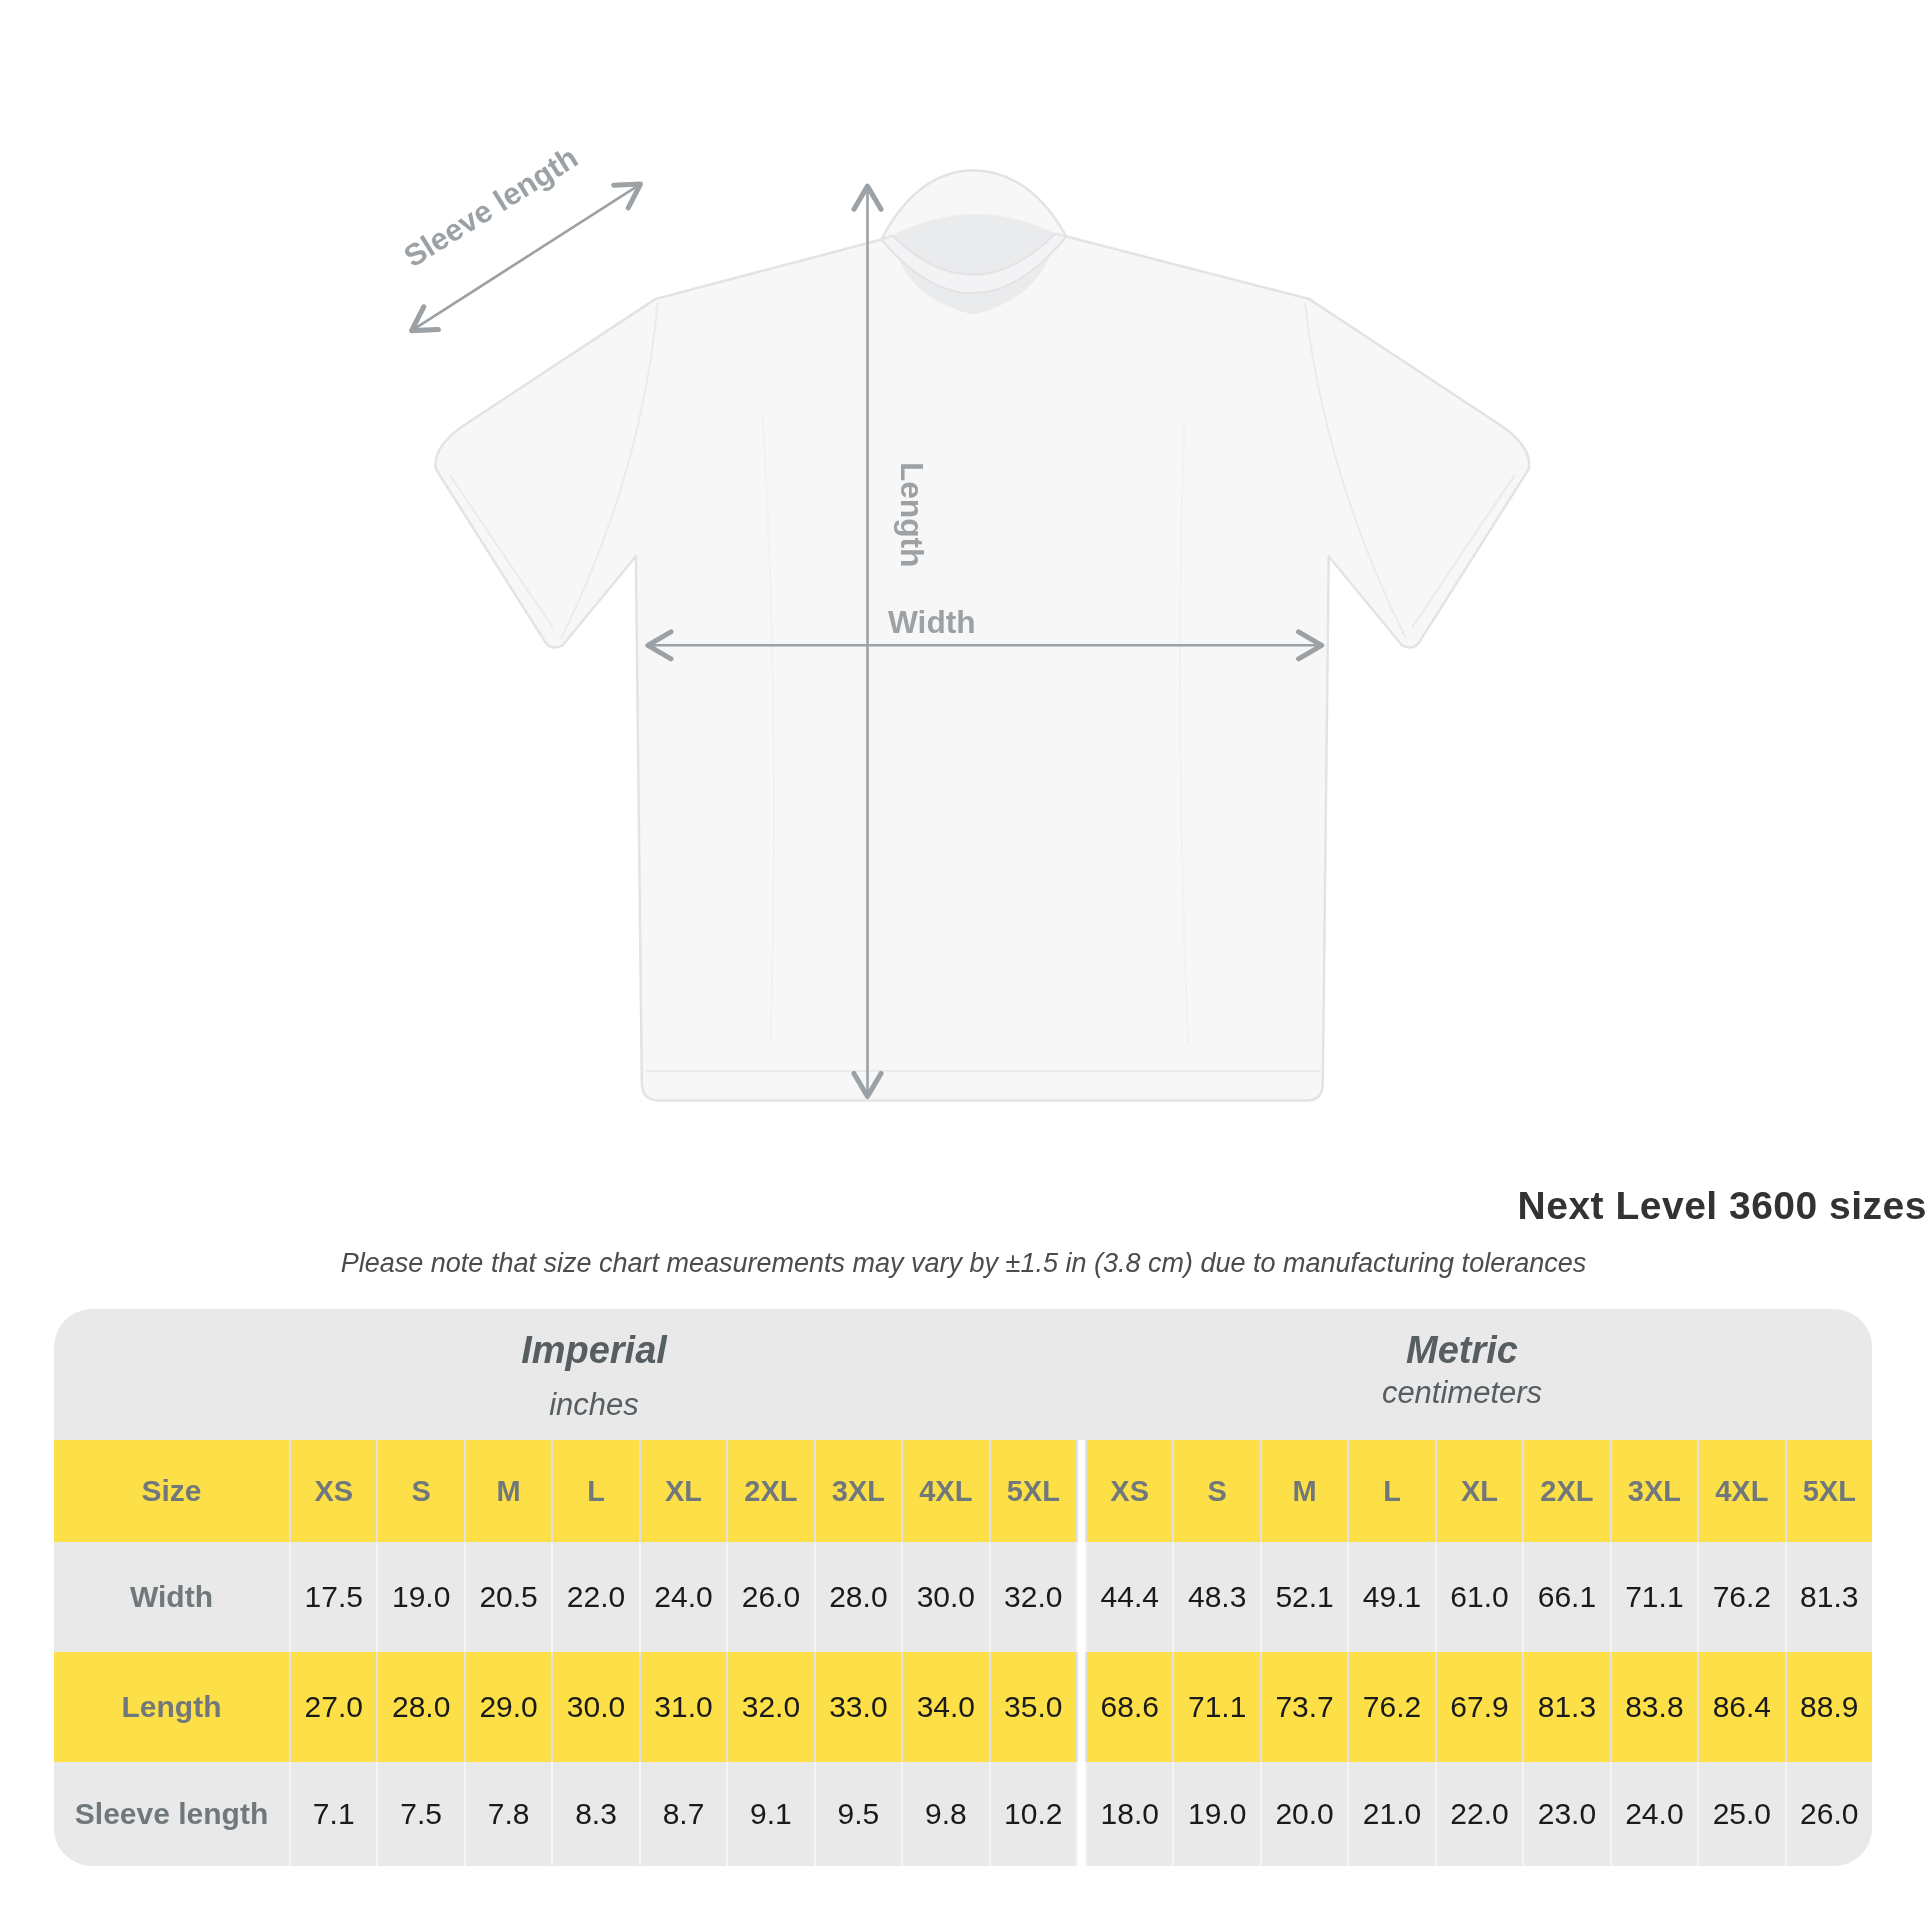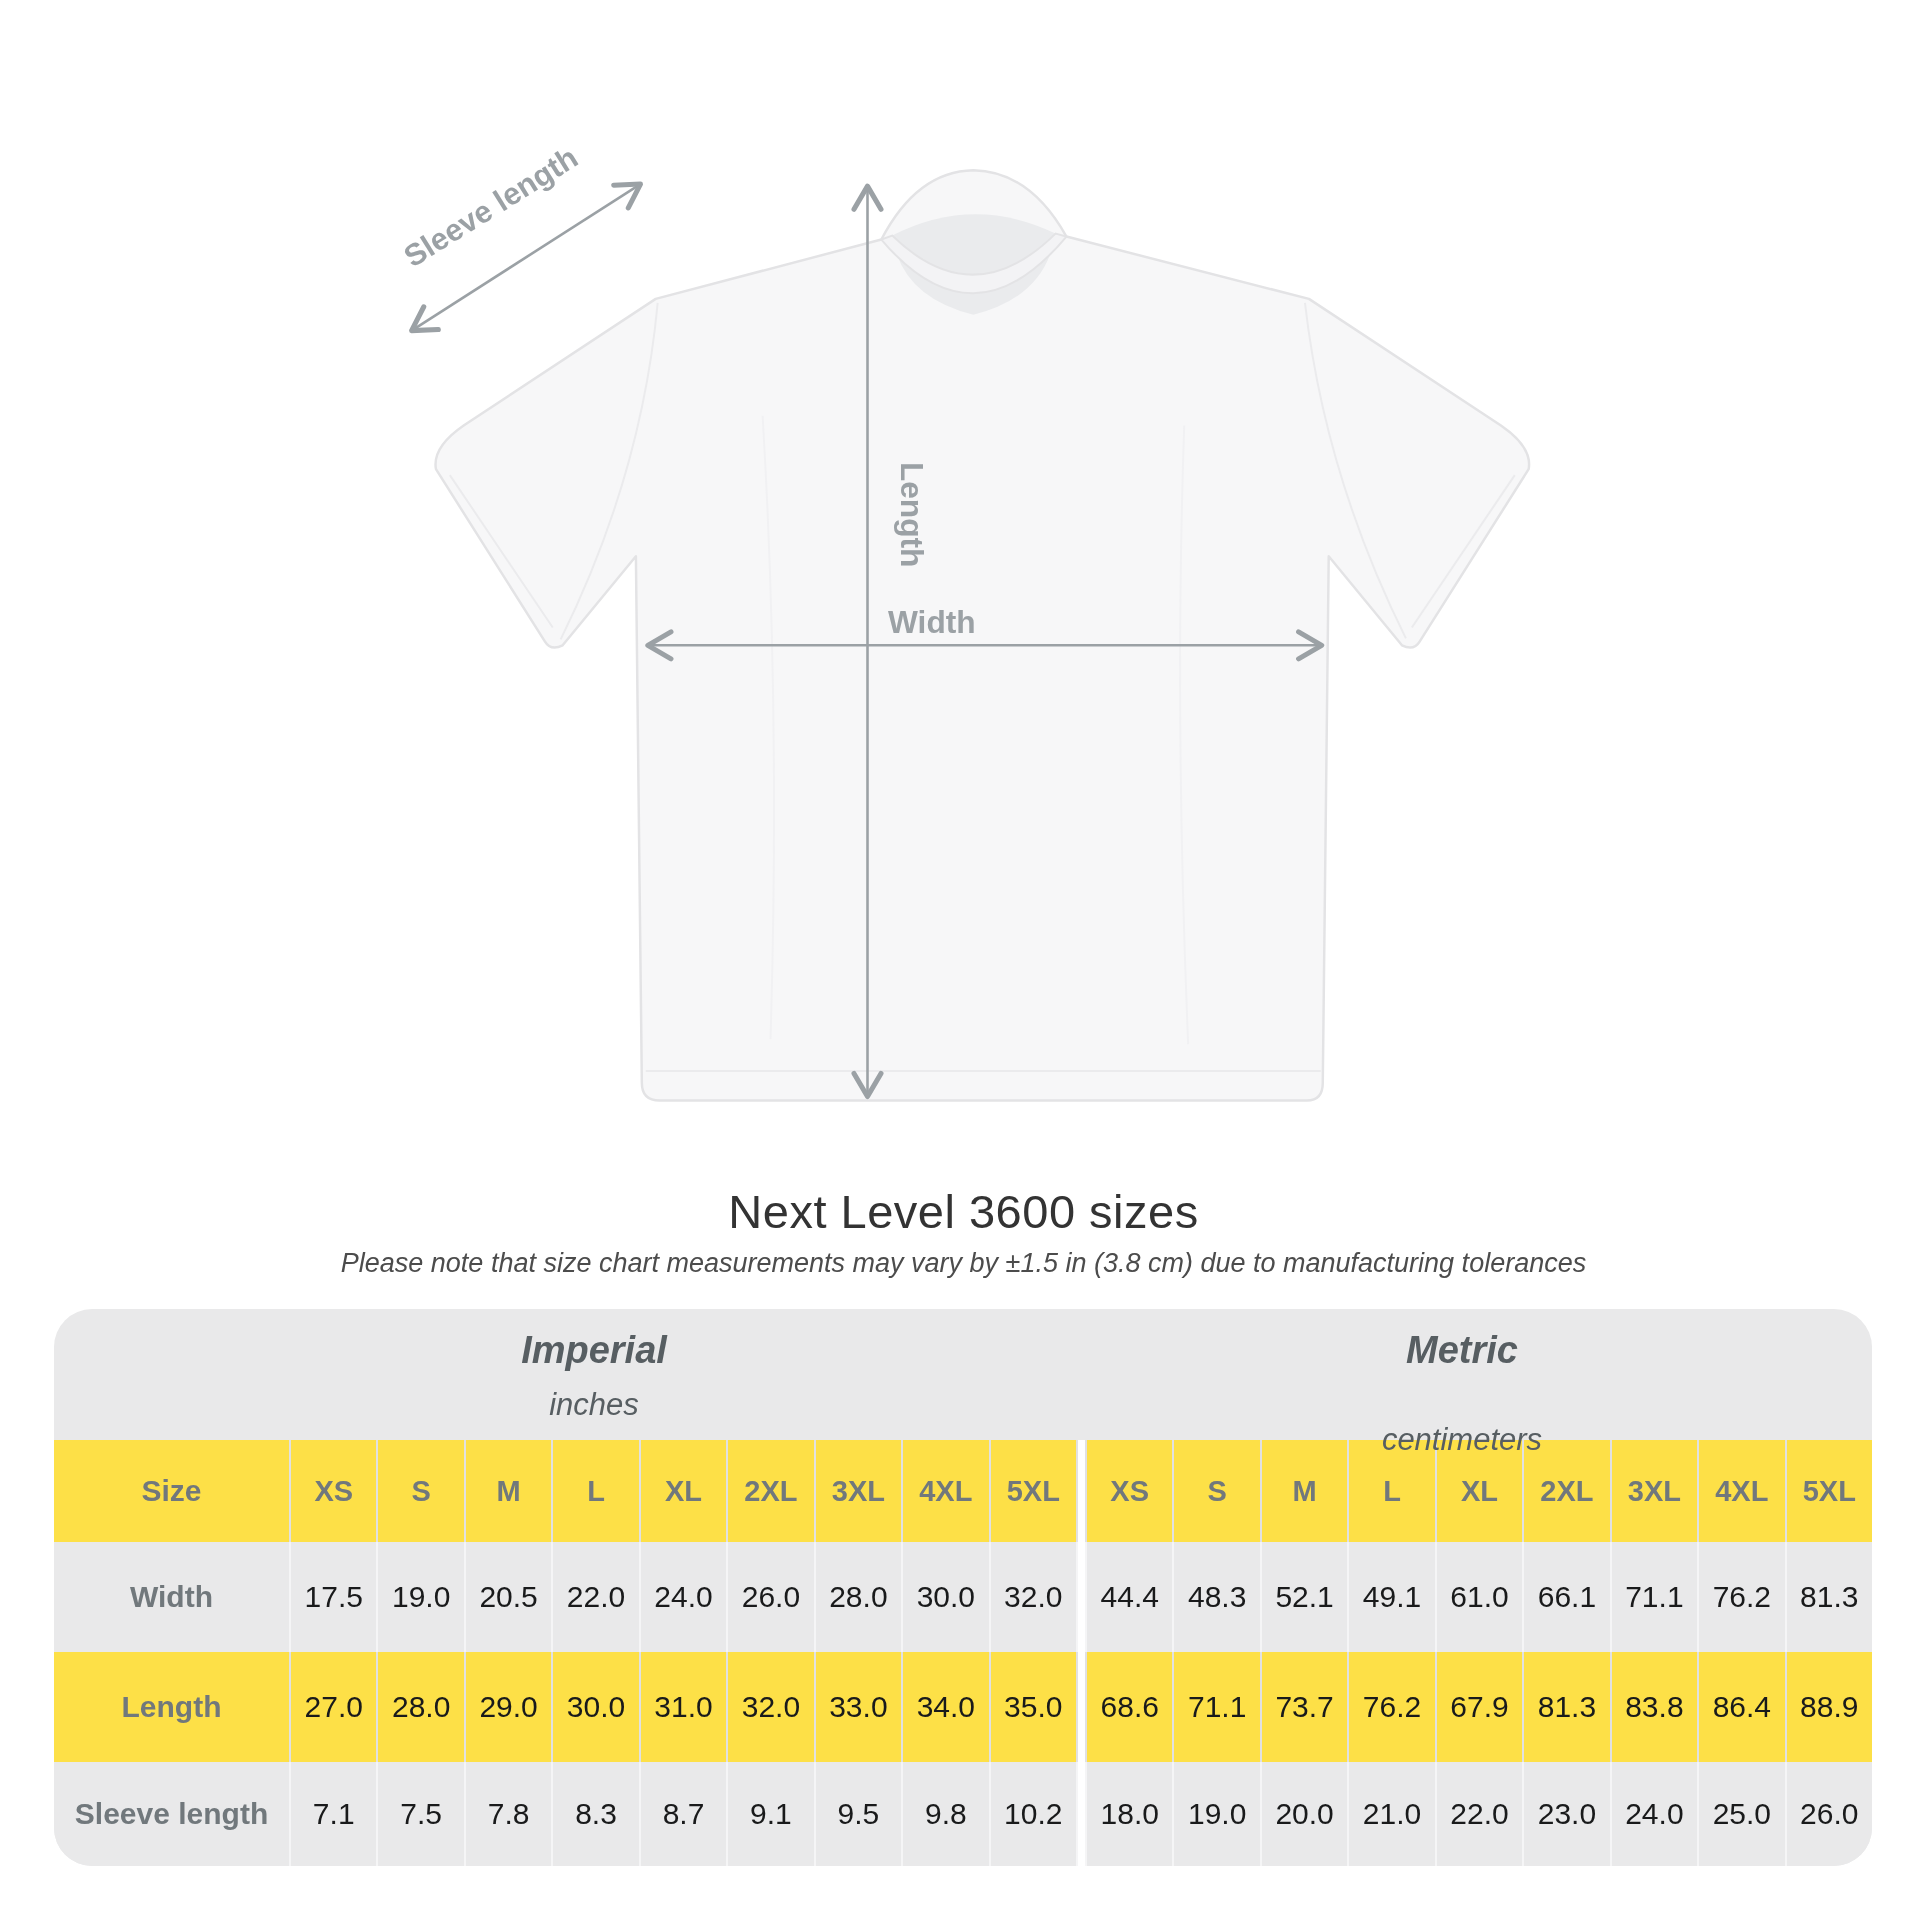--- a/index.html
+++ b/index.html
@@ -7,22 +7,22 @@
     position:relative;
     width:1927px;height:1927px;
     background:#ffffff;
     font-family:"Liberation Sans", sans-serif;
     overflow:hidden;
   }
   .diagram-svg{position:absolute;top:0;left:0;}
   .ann-text{font-weight:bold;fill:#9ba1a5;}
   .page-title{
     position:absolute;top:1184px;left:0;width:100%;
-    text-align:center;
-    font-size:47px;font-weight:normal;color:#333333;
+    text-align:right;
+    font-size:39px;font-weight:bold;color:#333333;
     letter-spacing:0.5px;
   }
   .page-subtitle{
     position:absolute;top:1248px;left:0;width:100%;
     text-align:center;
     font-size:27px;font-style:italic;color:#4c4c4c;
   }
   .size-table{
     position:absolute;top:1309px;left:54px;
     width:1818px;height:557px;
@@ -36,21 +36,21 @@
     grid-template-columns:235px repeat(9,1fr) 9px repeat(9,1fr);
   }
   .group-row{height:131px;position:relative;}
   .group{
     position:absolute;top:20px;
     display:flex;flex-direction:column;align-items:center;
     transform:translateX(-50%);
     color:#575e62;
   }
   .group-imperial{left:540px;gap:12px;}
-  .group-metric{left:1408px;gap:47px;}
+  .group-metric{left:1408px;}
   .group-title{font-size:38px;font-weight:bold;font-style:italic;line-height:42px;}
   .group-unit{font-size:31px;font-style:italic;line-height:28px;margin-top:8px;}
   .header-row{height:102px;background:#ffffff;}
   .data-row-1{height:110px;}
   .data-row-2{height:110px;}
   .data-row-3{flex:1;}
   .row-dark{background:#e9e9ea;}
   .row-light{background:#fde047;}
   .cell{
     display:flex;align-items:center;justify-content:center;

